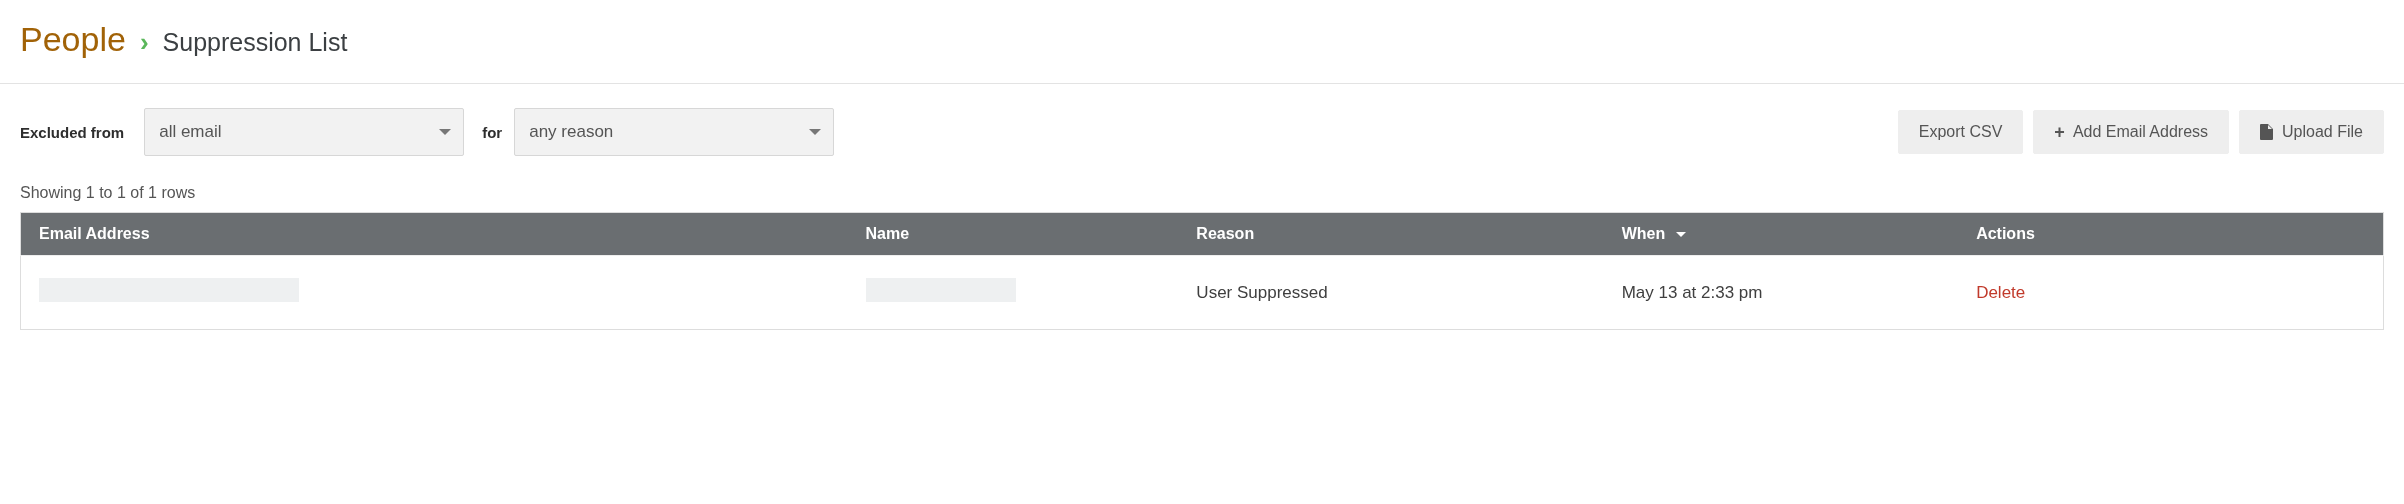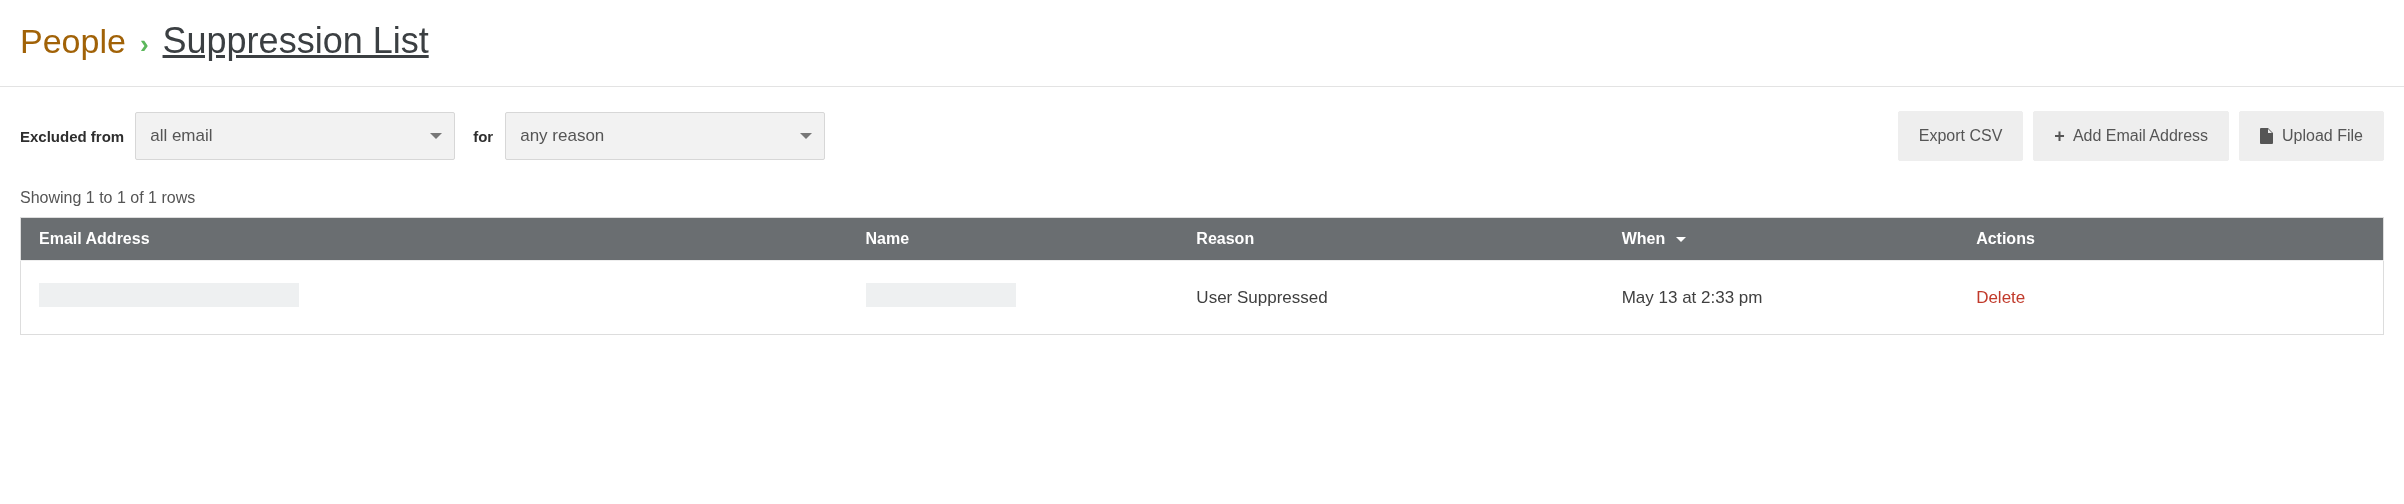--- a/index.html
+++ b/index.html
@@ -25,40 +25,39 @@
     font-weight: 400;
     color: #a16207;
   }
   .breadcrumb .sep {
     font-size: 26px;
     color: #5bb75b;
     font-weight: 600;
     line-height: 1;
   }
   .breadcrumb .current {
-    font-size: 36px;
+    font-size: 25px;
     font-weight: 400;
     color: #3b3f42;
-    text-decoration: underline;
   }
   .rule {
     border: none;
     border-top: 1px solid #e3e3e3;
     margin: 0 -20px 24px -20px;
   }
   .toolbar {
     display: flex;
     align-items: center;
     margin-bottom: 28px;
   }
   .toolbar .label {
     font-size: 15px;
     font-weight: 700;
     color: #2e2e2e;
-    margin-right: 11px;
+    margin-right: 20px;
   }
   .toolbar .label.for { margin-left: 18px; margin-right: 12px; }
   .select {
     position: relative;
     height: 48px;
     min-width: 320px;
     border: 1px solid #d7d7d7;
     background: #f2f2f2;
     display: inline-flex;
     align-items: center;
@@ -73,21 +72,21 @@
     right: 12px;
     top: 50%;
     transform: translateY(-50%);
     width: 0; height: 0;
     border-left: 6px solid transparent;
     border-right: 6px solid transparent;
     border-top: 6px solid #777;
   }
   .toolbar .spacer { flex: 1; }
   .btn {
-    height: 50px;
+    height: 44px;
     padding: 0 20px;
     background: #eeeeee;
     border: 1px solid #eeeeee;
     color: #555;
     font-size: 16px;
     display: inline-flex;
     align-items: center;
     gap: 8px;
     border-radius: 2px;
     margin-left: 10px;

